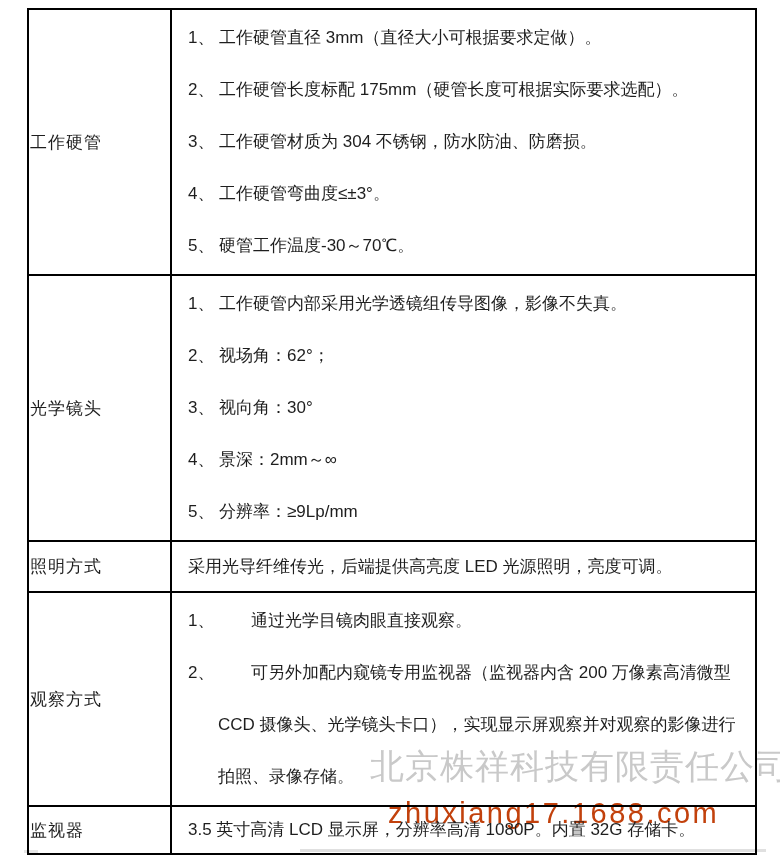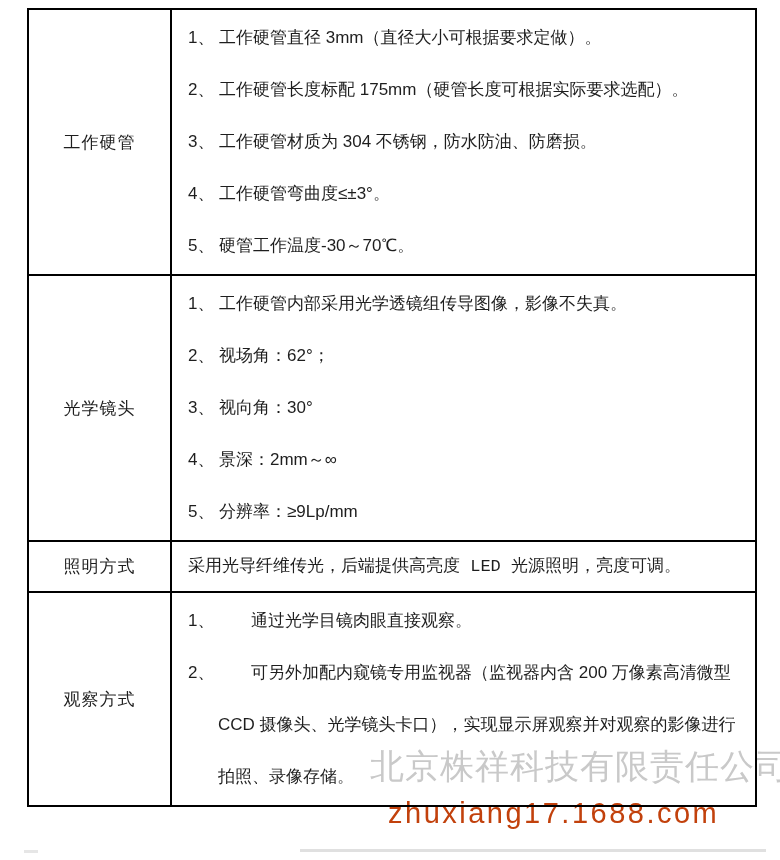--- a/index.html
+++ b/index.html
@@ -10,26 +10,26 @@
   .watermark { position:absolute; z-index:0; white-space:nowrap; pointer-events:none; }
   .wm-company { left:370px; top:744px; font-size:34px; color:#c9c9c9; letter-spacing:1px; }
   .wm-url { left:388px; top:797px; font-size:29px; color:#c2410c; letter-spacing:2.5px; }
   .bottom-smudge { position:absolute; left:300px; top:849px; width:466px; height:3px; background:#e0e0e0; z-index:0; }
   .bottom-smudge-left { position:absolute; left:24px; top:850px; width:14px; height:3px; background:#e6e6e6; z-index:0; }
 
   
   table.spec { position:absolute; left:27px; top:8px; width:730px; z-index:1;
                border-collapse:collapse; table-layout:fixed; }
   table.spec td { border:2px solid #000000; vertical-align:middle; background:transparent; }
-  td.label { width:139px; text-align:center; font-size:17px; letter-spacing:1px; }
+  td.label { width:139px; text-align:left; font-size:17px; letter-spacing:1px; }
   td.content { font-size:17px; padding:2px 8px 2px 16px; }
 
   tr.tr1 { height:263px; }
   tr.tr2 { height:262px; }
-  tr.tr3 { height:51px;font-family:Liberation Mono, monospace;  }
+  tr.tr3 { height:51px;  }
   tr.tr4 { height:209px; }
   tr.tr5 { height:48px;  }
 
   p.item { margin:0; line-height:52px; }
   p.item .num { display:inline-block; width:31px; }
   tr.tr3 p.item, tr.tr5 p.item { line-height:24px; }
   tr.tr3 p.item .num, tr.tr5 p.item .num { width:0; }
   
   tr.tr4 p.item { padding-left:30px; text-indent:-30px; }
   tr.tr4 p.item .num { width:63px; text-indent:0; }
@@ -72,16 +72,22 @@
         <p class="item"><span class="num"></span><span class="txt">采用光导纤维传光，后端提供高亮度 LED 光源照明，亮度可调。</span></p>
       </td>
     </tr>
     <tr class="tr4">
       <td class="label">观察方式</td>
       <td class="content">
         <p class="item"><span class="num">1、</span><span class="txt">通过光学目镜肉眼直接观察。</span></p>
         <p class="item"><span class="num">2、</span><span class="txt">可另外加配内窥镜专用监视器（监视器内含 200 万像素高清微型 CCD 摄像头、光学镜头卡口），实现显示屏观察并对观察的影像进行拍照、录像存储。</span></p>
       </td>
     </tr>
+    <tr class="tr5">
+      <td class="label">监视器</td>
+      <td class="content">
+        <p class="item"><span class="num"></span><span class="txt">3.5 英寸高清 LCD 显示屏，分辨率高清 1080P。内置 32G 存储卡。</span></p>
+      </td>
+    </tr>
   </tbody>
     </table>
 
 </div>
 
 </body></html>

